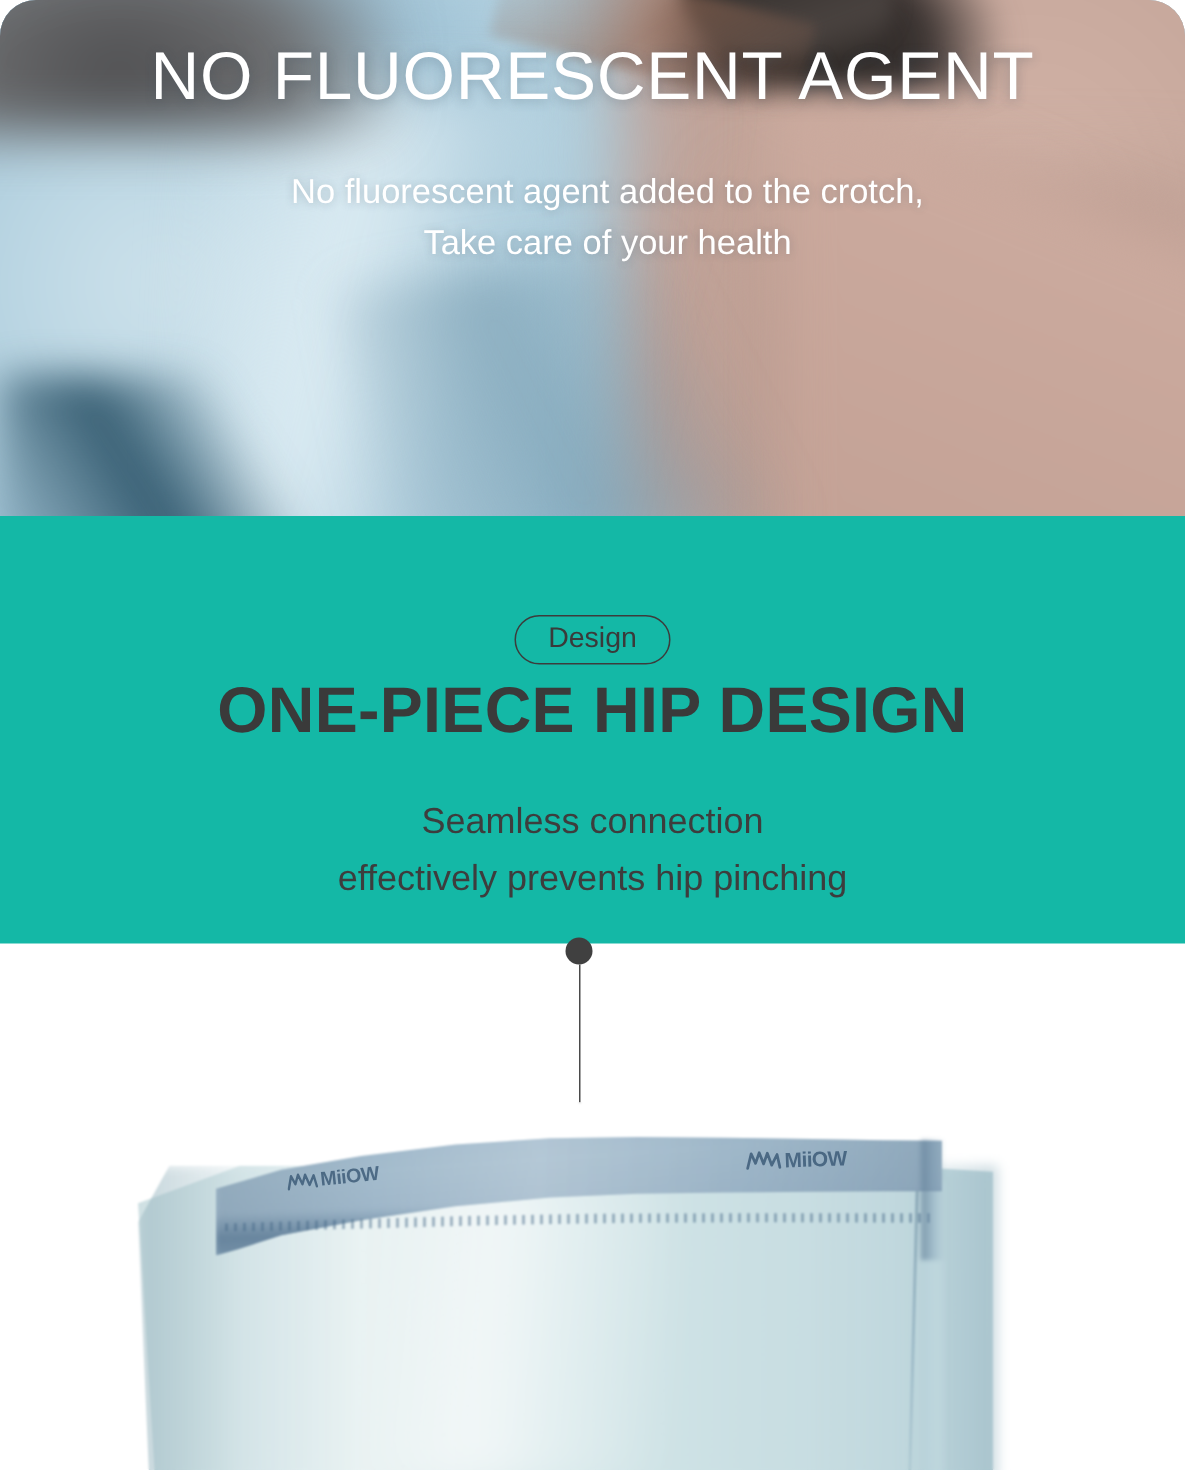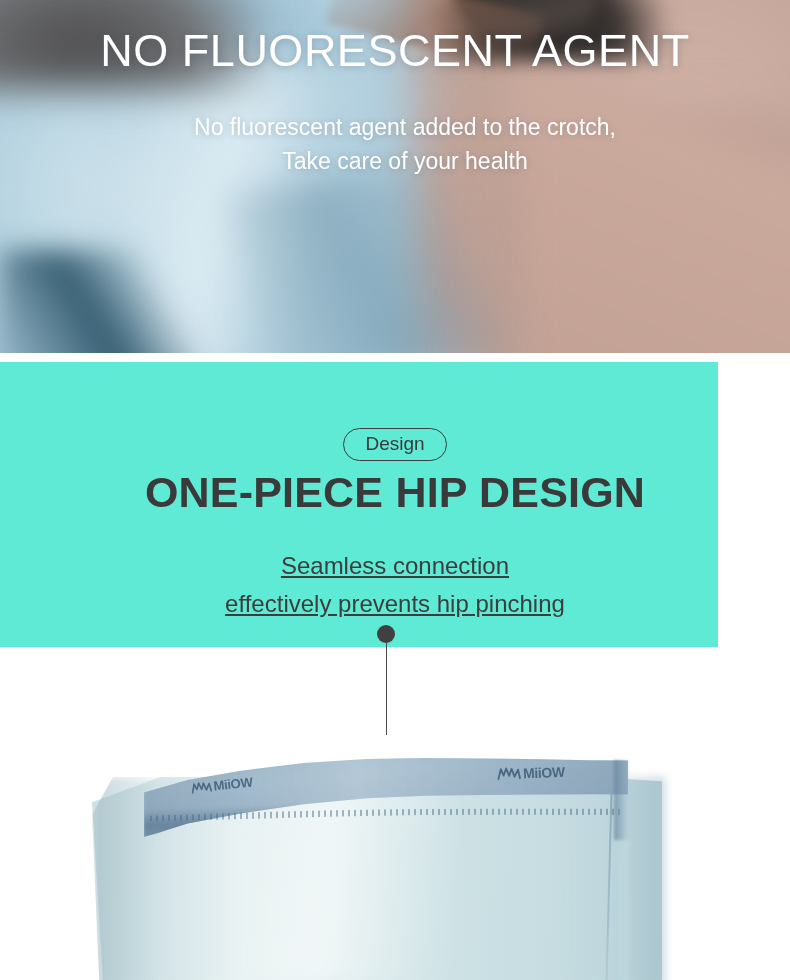--- a/index.html
+++ b/index.html
@@ -3,21 +3,21 @@
 <meta charset="utf-8">
 <title>Product Detail Page</title>
 <style>
   * { margin:0; padding:0; box-sizing:border-box; }
   html,body {
     width:790px; height:980px;
     background:#ffffff;
     font-family:"Liberation Sans", sans-serif;
     overflow:hidden;
   }
-  .page { position:relative; width:790px; height:980px; background:#fff; overflow:hidden; }
+  .page { position:relative; width:790px; height:980px; background:#fff; overflow:hidden;border-radius:24px; }
 
   
   .hero {
     position:absolute; left:0; top:0; width:790px; height:353px;
     overflow:hidden;
     background:#a9c6d6;
   }
   .hero-photo { position:absolute; inset:0; }
 
   
@@ -110,21 +110,21 @@
     color:#ffffff;
     font-size:23px;
     font-weight:400;
     line-height:1.48;
     text-shadow:0 1px 6px rgba(60,80,95,0.28);
     padding-left:20px;
   }
   .hero-sub div { white-space:nowrap; }
 
   
-  .mid { position:absolute; left:0; top:362px; width:718px; height:285px; background:#5eead4; }
+  .mid { position:absolute; left:0; top:344px; width:790px; height:285px; background:#14b8a6; }
 
   .badge-wrap { position:absolute; left:0; top:66px; width:790px; text-align:center; }
   .badge {
     display:inline-block;
     border:1.4px solid #3c3c3c;
     border-radius:999px;
     padding:4px 21px 5px;
     font-size:19px;
     color:#3a3a3a;
     line-height:1.15;
@@ -140,21 +140,20 @@
     letter-spacing:0.2px;
     white-space:nowrap;
   }
   .mid-sub {
     position:absolute; left:0; top:185px; width:790px;
     text-align:center;
     color:#3d3d3d;
     font-size:24px;
     font-weight:400;
     line-height:1.58;
-    text-decoration:underline;
   }
   .mid-sub div { white-space:nowrap; }
 
   
   .pointer-dot {
     position:absolute; left:377px; top:625px;
     width:18px; height:18px;
     border-radius:50%;
     background:#404040;
   }

